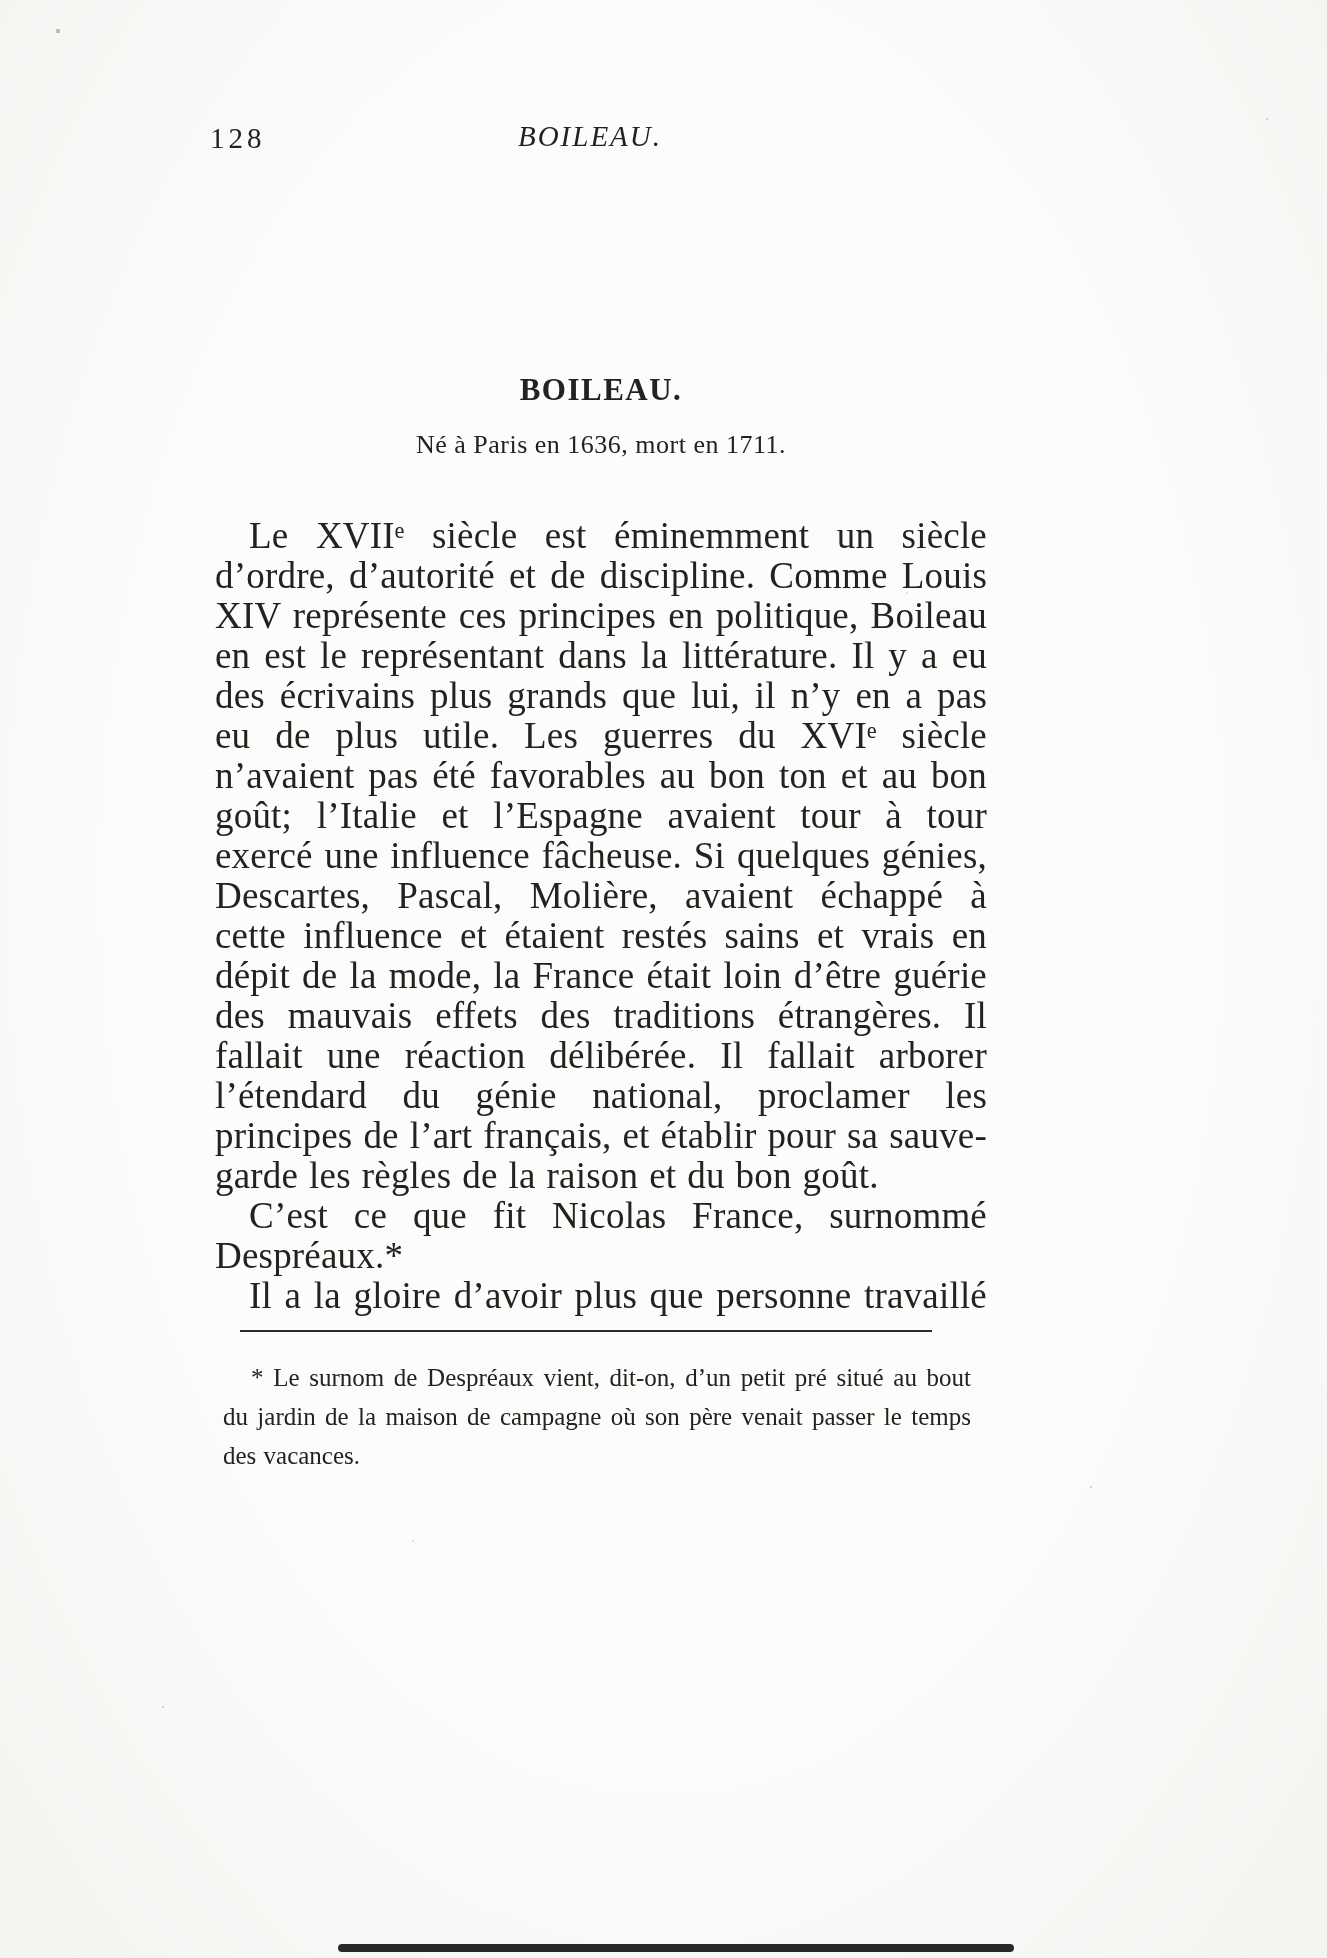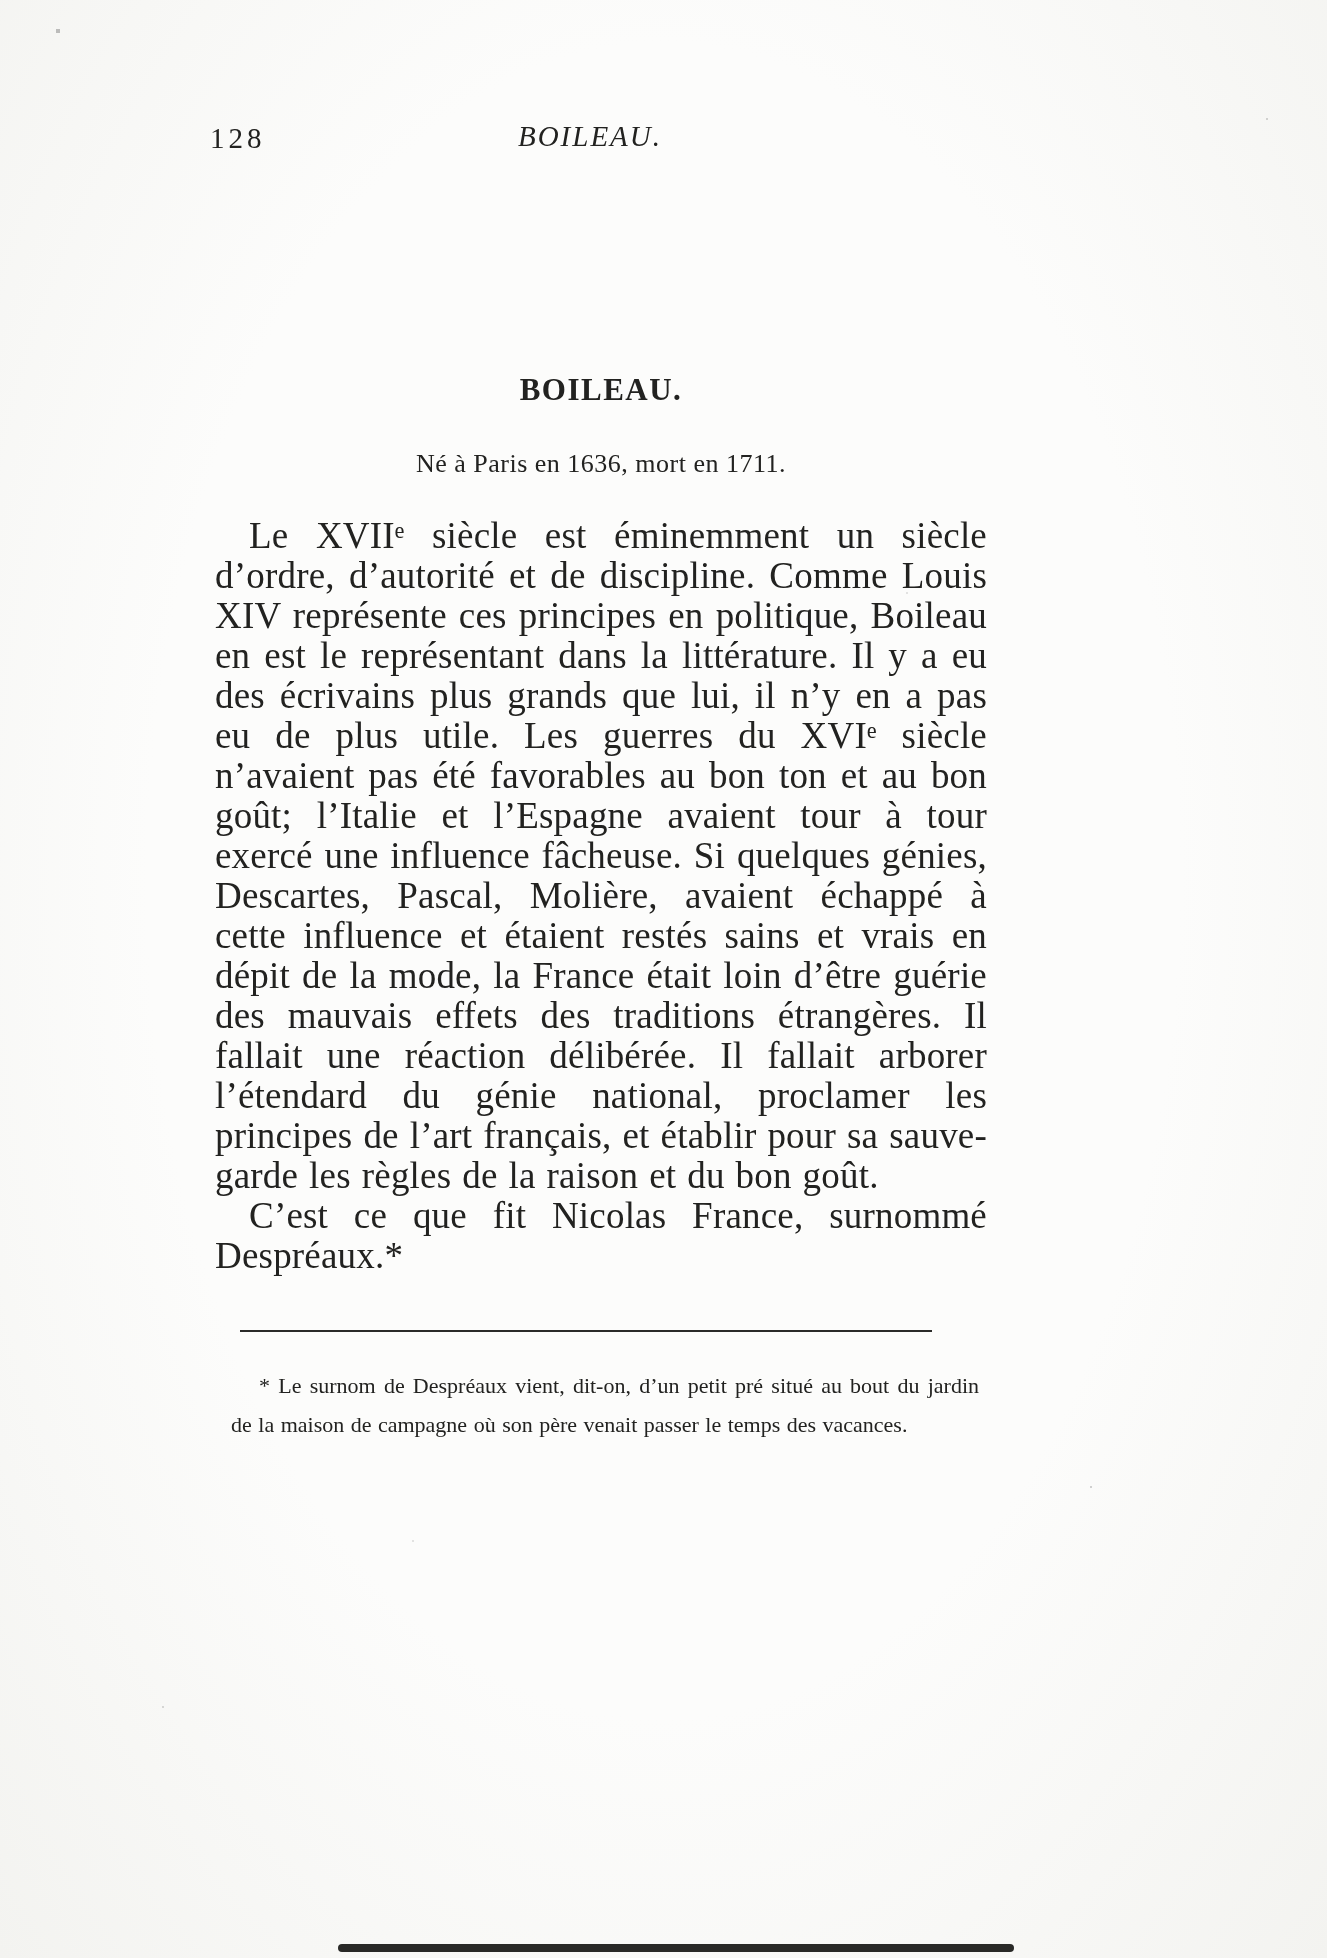--- a/index.html
+++ b/index.html
@@ -51,21 +51,21 @@
     left: 215px;
     width: 772px;
     margin: 0;
     text-align: center;
     font-size: 31px;
     font-weight: bold;
     letter-spacing: 1.5px;
   }
   .subtitle {
     position: absolute;
-    top: 449px;
+    top: 430px;
     left: 215px;
     width: 772px;
     margin: 0;
     text-align: center;
     font-size: 26px;
     letter-spacing: 0.5px;
   }
   
   .body-text {
     position: absolute;
@@ -93,22 +93,22 @@
     width: 692px;
     margin: 0;
     border: none;
     border-top: 2px solid #2b2b29;
   }
   .footnote {
     position: absolute;
     top: 1350px;
     left: 215px;
     width: 748px;
-    margin: 16px;
-    font-size: 22px;
+    margin: 8px;
+    font-size: 25px;
     line-height: 39px;
     text-align: justify;
     text-indent: 28px;
     word-spacing: 1px;
   }
   
   .scan-smudge {
     position: absolute;
     top: 1944px;
     left: 338px;
@@ -144,20 +144,21 @@
     <span class="running-title">BOILEAU.</span>
   </header>
 
   <h1 class="title">BOILEAU.</h1>
 
   <p class="subtitle">Né à Paris en 1636, mort en 1711.</p>
 
   <main class="body-text">
     <p>Le XVIIᵉ siècle est éminemment un siècle d’ordre, d’autorité et de discipline.  Comme Louis XIV représente ces principes en politique, Boileau en est le représentant dans la littérature.  Il y a eu des écrivains plus grands que lui, il n’y en a pas eu de plus utile.  Les guerres du XVIᵉ siècle n’avaient pas été favorables au bon ton et au bon goût; l’Italie et l’Espagne avaient tour à tour exercé une influence fâcheuse.  Si quelques génies, Descartes, Pascal, Molière, avaient échappé à cette influence et étaient restés sains et vrais en dépit de la mode, la France était loin d’être guérie des mauvais effets des traditions étrangères.  Il fallait une réaction délibérée. Il fallait arborer l’étendard du génie national, proclamer les principes de l’art français, et établir pour sa sauve-garde les règles de la raison et du bon goût.</p>
     <p>C’est ce que fit Nicolas France, surnommé Despréaux.*</p>
+    <p class="stretch">Il a la gloire d’avoir plus que personne travaillé</p>
   </main>
 
   <hr class="footnote-rule">
 
   <p class="footnote">* Le surnom de Despréaux vient, dit-on, d’un petit pré situé au bout du jardin de la maison de campagne où son père venait passer le temps des vacances.</p>
 
   <div class="scan-smudge"></div>
   <div class="scan-noise"></div>
 
 </div>

